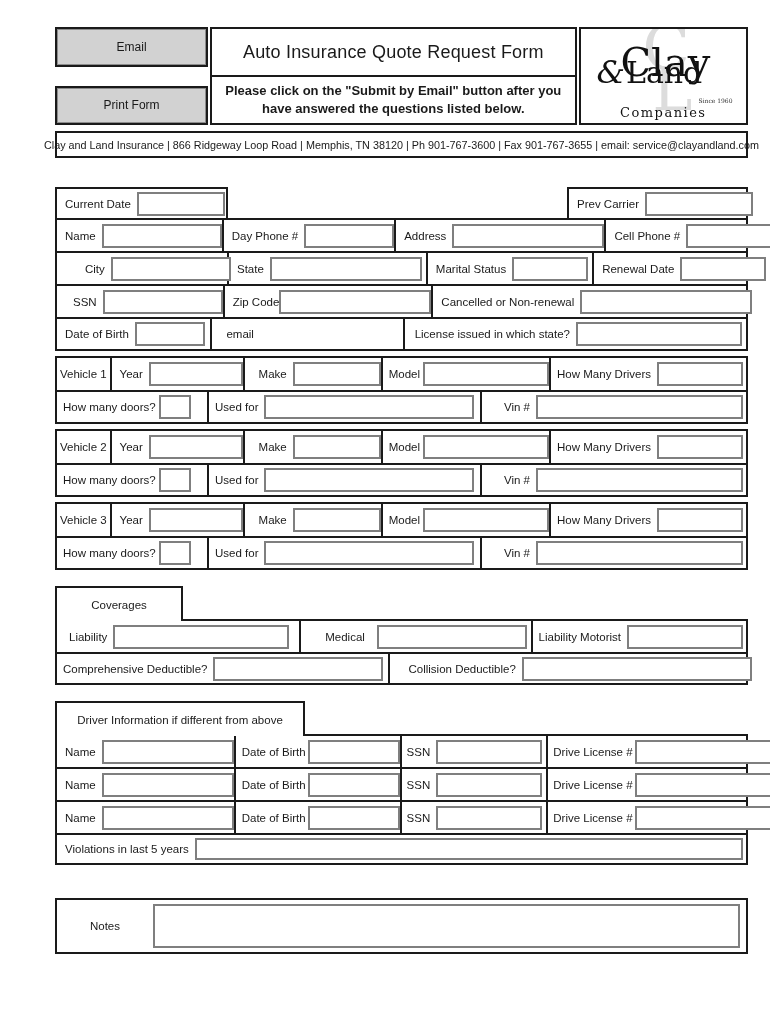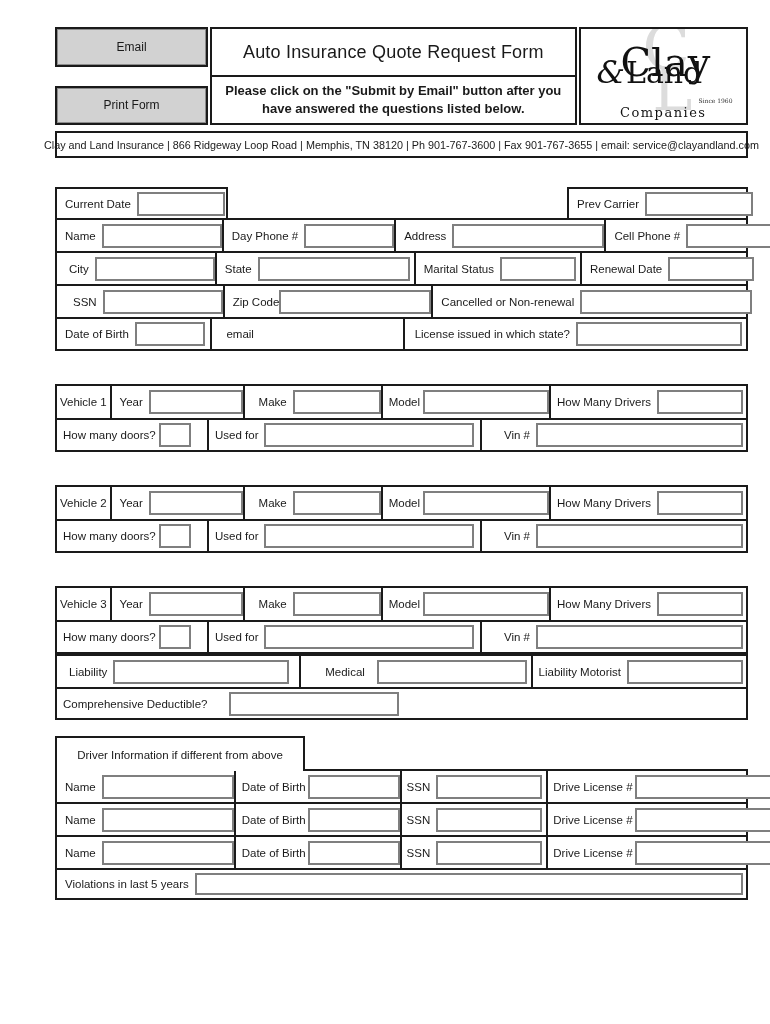--- a/index.html
+++ b/index.html
@@ -46,21 +46,21 @@
   .cell { display: flex; align-items: center; height: 100%; border-right: 2px solid #1a1a1a; padding-left: 8px; }
   .cell:last-child { border-right: none; }
 
   
   .toprow { display: flex; justify-content: space-between; margin-top: 29px; height: 33px; position: relative; z-index: 2; margin-bottom: -2px; }
   .topbox { display: flex; align-items: center; border: 2px solid #1a1a1a; background: #fff; padding-left: 8px; height: 33px; }
   .box-currentdate { width: 173px; align-items: center; }
   .box-prevcarrier { width: 181px; padding-right: 2px; margin-left: 8px; }
 
   
-  .vsec { margin-top: 33px; }
+  .vsec { margin-top: 5px; }
   .vrow-a { height: 36px; }
   .vrow-b { height: 34px; }
   .vname { justify-content: center; padding-left: 0; font-size: 11.5px; }
 
   
   .tab { border: 2px solid #1a1a1a; border-bottom: none; background: #fff; position: relative; z-index: 2; margin-bottom: -2px; display: flex; align-items: center; justify-content: center; font-size: 11.5px; }
   .tab-coverages { width: 128px; height: 35px; margin-top: 16px; }
   .tab-drivers { width: 250px; height: 35px; margin-top: 16px; }
 
   
@@ -124,21 +124,21 @@
       <input class="inp" style="width: 152px;">
     </div>
     <div class="cell" style="flex:1">
       <span class="lbl">Cell Phone #</span>
       <input class="inp" style="width: 90px;">
     </div>
   </div>
 
   <div class="row">
     <div class="cell" style="width:172px">
-      <span class="lbl" style="margin-left:4px">City</span>
+      <span class="lbl" style="margin-left:20px">City</span>
       <input class="inp" style="width: 120px;">
     </div>
     <div class="cell" style="width:213px">
       <span class="lbl">State</span>
       <input class="inp" style="width: 152px; margin-left: auto; margin-right: 4px;">
     </div>
     <div class="cell" style="width:173px">
       <span class="lbl">Marital Status</span>
       <input class="inp" style="width: 76px; margin-left: auto; margin-right: 4px;">
     </div>
@@ -284,39 +284,46 @@
         <span class="lbl">Used for</span>
         <input class="inp" style="flex: 1 1 0%; margin-right: 6px;">
       </div>
       <div class="cell" style="flex:1;padding-left:22px">
         <span class="lbl">Vin #</span>
         <input class="inp" style="flex: 1 1 0%; margin-right: 3px;">
       </div>
     </div>
   </div>
 
+  <div class="tab tab-coverages">
+        <span>Coverages</span>
+      </div>
   <div class="row">
     <div class="cell" style="width:254px;padding-left:12px">
       <span class="lbl">Liability</span>
       <input class="inp" style="width: 176px;">
     </div>
     <div class="cell" style="width:240px;padding-left:24px">
       <span class="lbl">Medical</span>
       <input class="inp" style="width: 150px; margin-left: auto; margin-right: 4px;">
     </div>
     <div class="cell" style="flex:1;padding-left:6px">
       <span class="lbl">Liability Motorist</span>
       <input class="inp" style="width: 116px; margin-left: auto; margin-right: 3px;">
     </div>
   </div>
   <div class="row" style="height:33px">
     <div class="cell" style="width:347px;padding-left:6px">
       <span class="lbl">Comprehensive Deductible?</span>
       <input class="inp" style="width: 170px; margin-left: auto; margin-right: 5px;">
     </div>
+    <div class="cell" style="flex:1;padding-left:18px">
+      <span class="lbl">Collision Deductible?</span>
+      <input class="inp" style="width: 230px; margin-left: auto; margin-right: 3px;">
+    </div>
   </div>
 
   <div class="tab tab-drivers">
         <span>Driver Information if different from above</span>
       </div>
 
   <div class="row">
     <div class="cell" style="width:185px">
       <span class="lbl">Name</span>
       <input class="inp" style="width: 132px;">
@@ -373,15 +380,19 @@
     </div>
   </div>
 
   <div class="row" style="height:32px">
     <div class="cell" style="flex:1">
       <span class="lbl">Violations in last 5 years</span>
       <input class="inp" style="flex: 1 1 0%; margin-right: 3px; height: 22px;">
     </div>
   </div>
 
+  <div class="notes-box">
+    <span class="notes-lbl">Notes</span>
+    <textarea class="notes-inp" style=""></textarea>
+  </div>
 
 </div>
 </div>
 
 </body></html>

